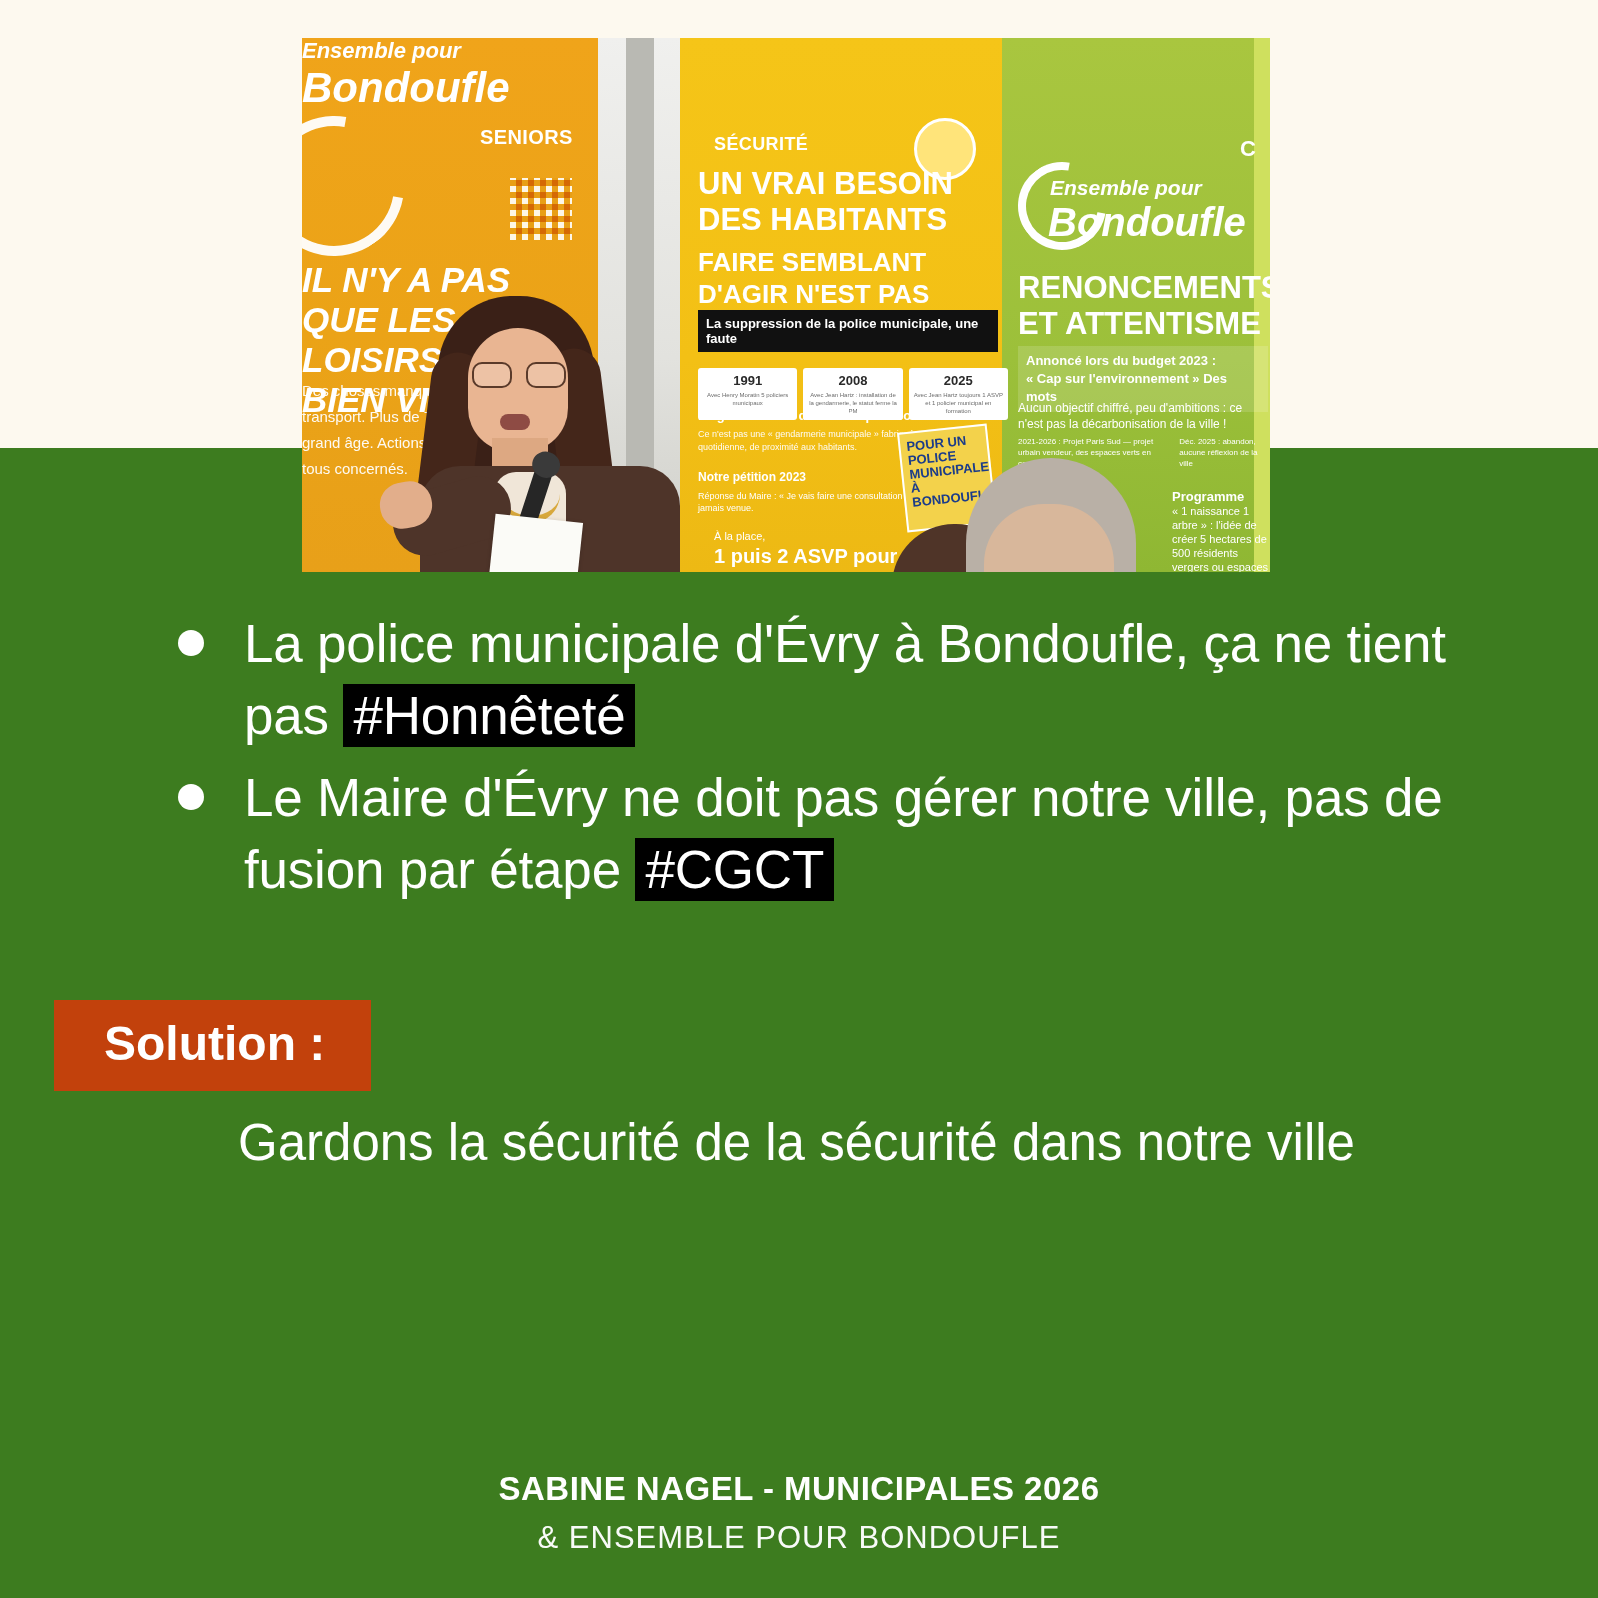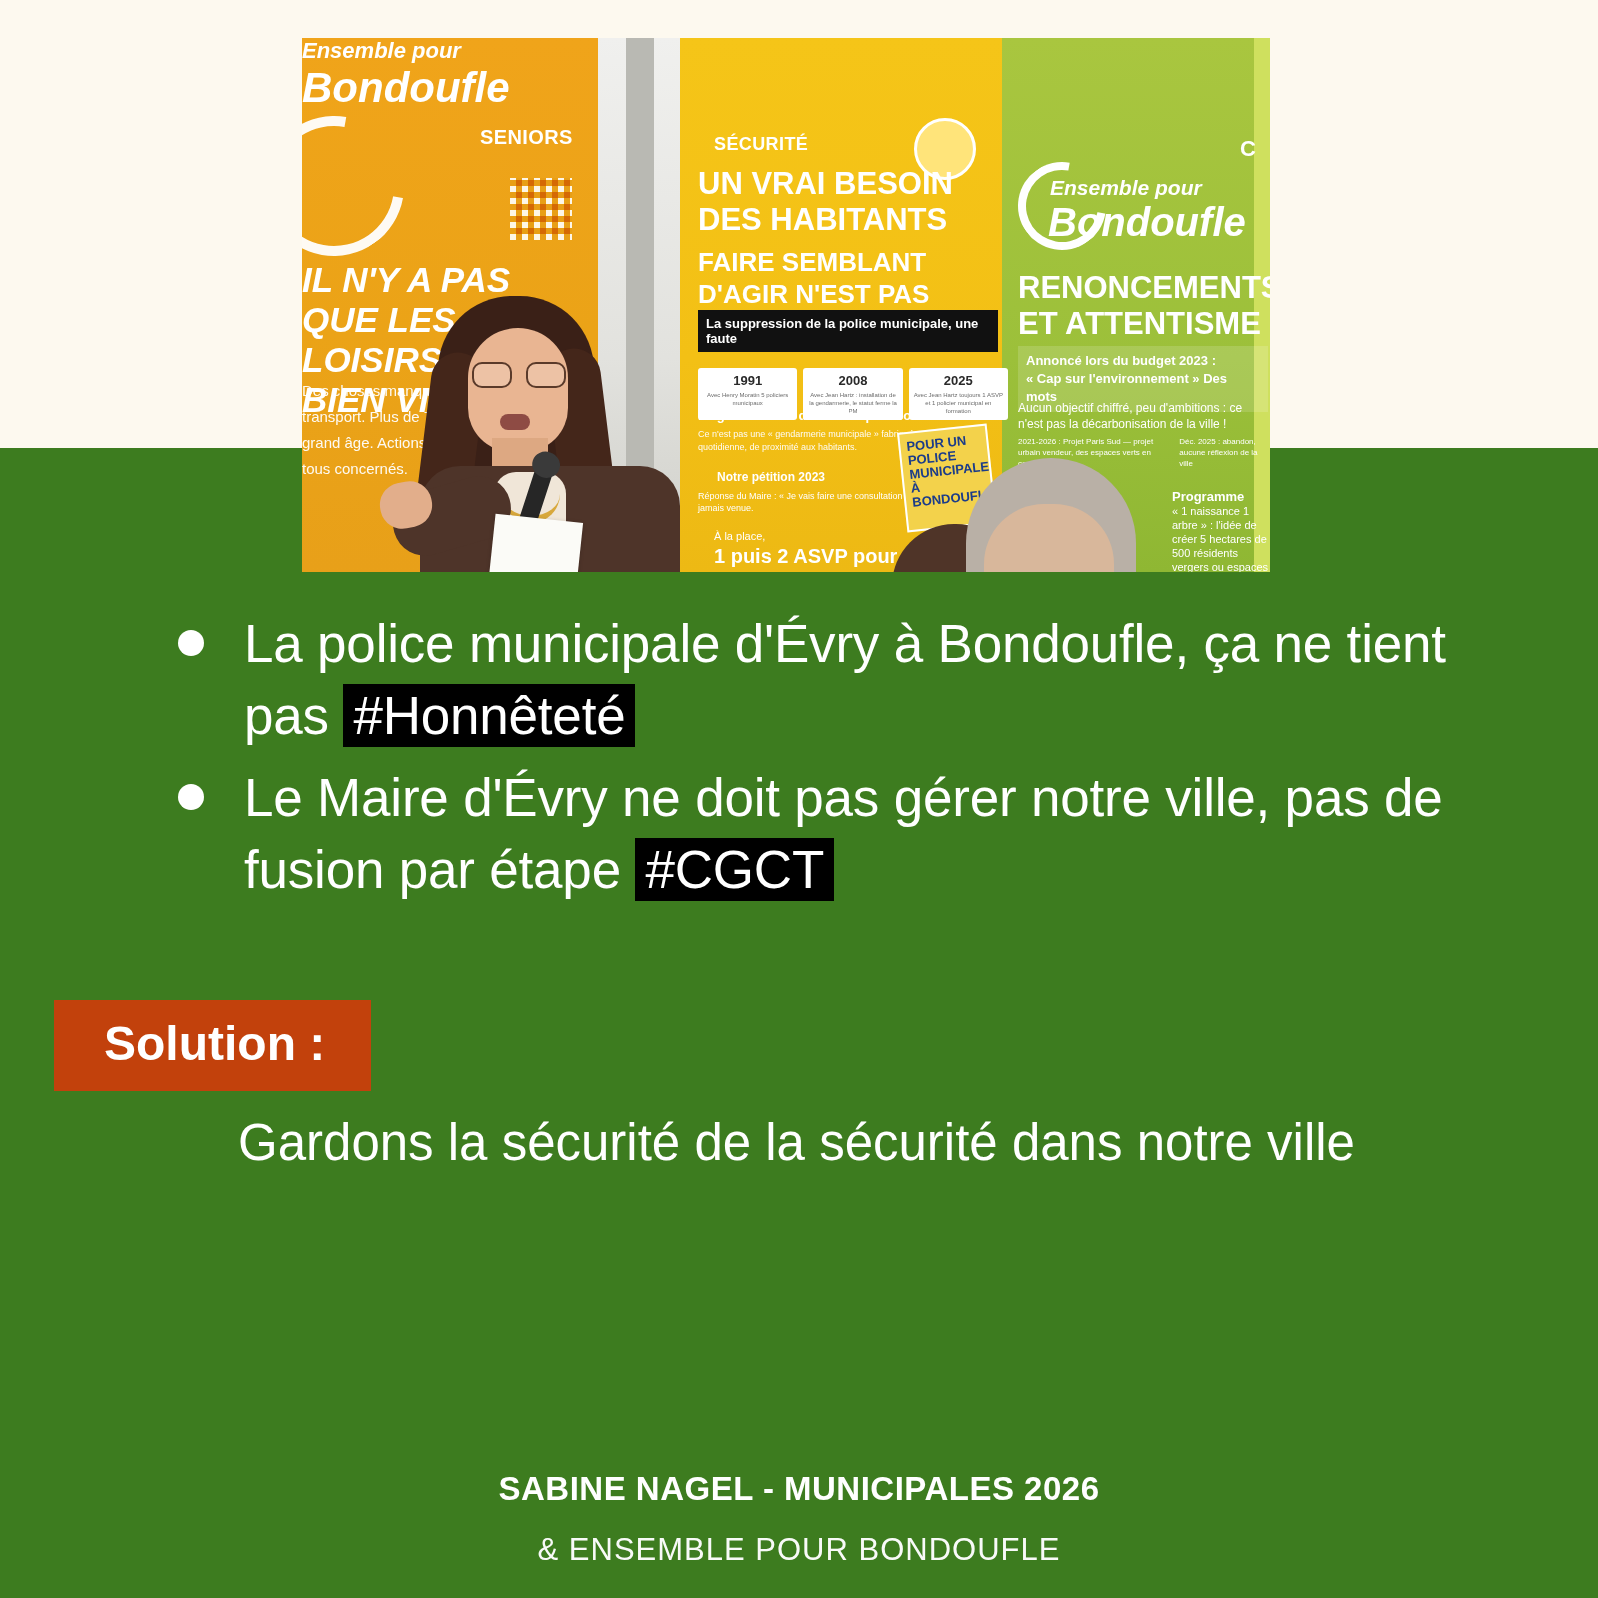--- a/index.html
+++ b/index.html
@@ -234,21 +234,21 @@
     position: absolute;
     left: 396px; top: 390px;
     width: 280px;
     color: #fff;
     font-size: 9px;
     line-height: 13px;
     opacity: .95;
   }
   .y-pet {
     position: absolute;
-    left: 415px; top: 432px;
+    left: 396px; top: 432px;
     width: 300px;
     color: #fff;
     font-size: 12px;
     font-weight: 700;
   }
   .y-pet2 {
     position: absolute;
     left: 396px; top: 452px;
     width: 270px;
     color: #fff;
@@ -587,21 +587,21 @@
     color: #ffffff;
     font-size: 33px;
     font-weight: 800;
     letter-spacing: .5px;
   }
   .footer-sub {
     color: #ffffff;
     font-size: 31px;
     font-weight: 400;
     letter-spacing: 1px;
-    margin-top: 24px;
+    margin-top: 12px;
     opacity: .97;
   }
 </style>
 </head>
 <body>
 
 <div class="poster">
 
   <div class="green-panel"></div>
 

